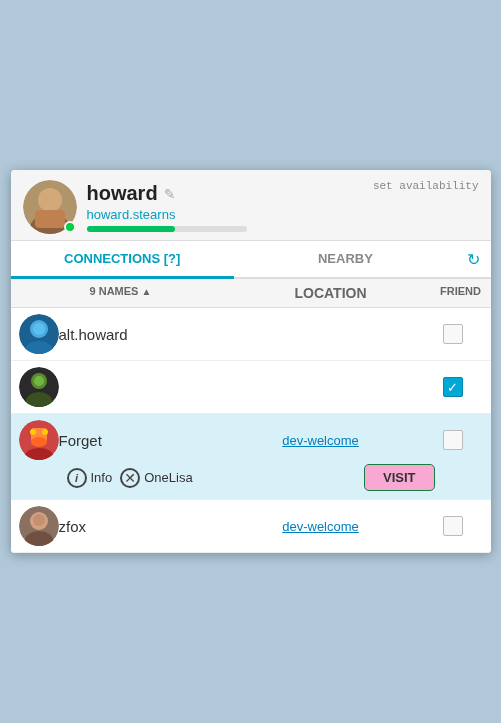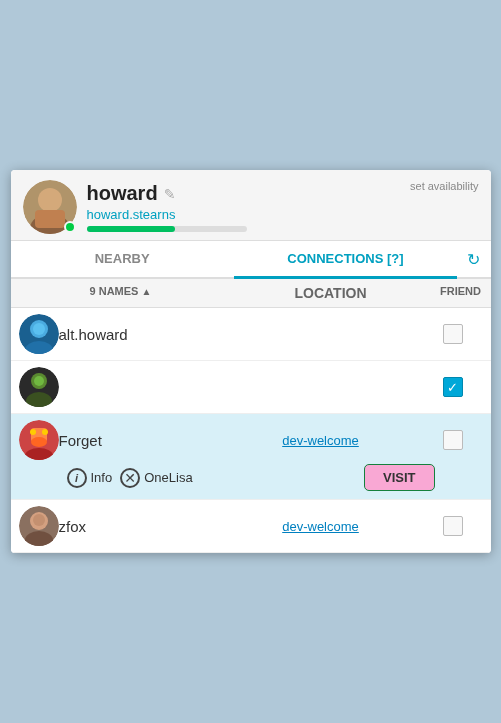--- a/index.html
+++ b/index.html
@@ -76,20 +76,21 @@
       width: 55%;
     }
     .availability-section {
       position: absolute;
       right: 12px;
       top: 10px;
       display: flex;
       flex-direction: column;
       align-items: flex-end;
       gap: 4px;
+      font-family: Liberation Mono, monospace;
     }
     .availability-label {
       font-size: 11px;
       color: #888;
     }
     .availability-dropdown {
       background: #f0f0f0;
       border: 1px solid #ccc;
       border-radius: 3px;
       padding: 4px 22px 4px 8px;
@@ -330,26 +331,26 @@
       <div class="progress-bar-bg">
         <div class="progress-bar-fill"></div>
       </div>
     </div>
     <div class="availability-section">
       <span class="availability-label">set availability</span>
     </div>
   </div>
 
   <div class="tabs">
-    <div class="tab">
-      <span>NEARBY</span>
-    </div>
     <div class="tab active tab-connections">
       <span>CONNECTIONS</span>
       <span>[?]</span>
+    </div>
+    <div class="tab">
+      <span>NEARBY</span>
     </div>
     <button class="refresh-btn">↻</button>
   </div>
 
   <div class="table-header">
     <div class="col-name">
       <span>9 NAMES</span>
       <span class="sort-arrow">▲</span>
     </div>
     <div class="col-location">LOCATION</div>

